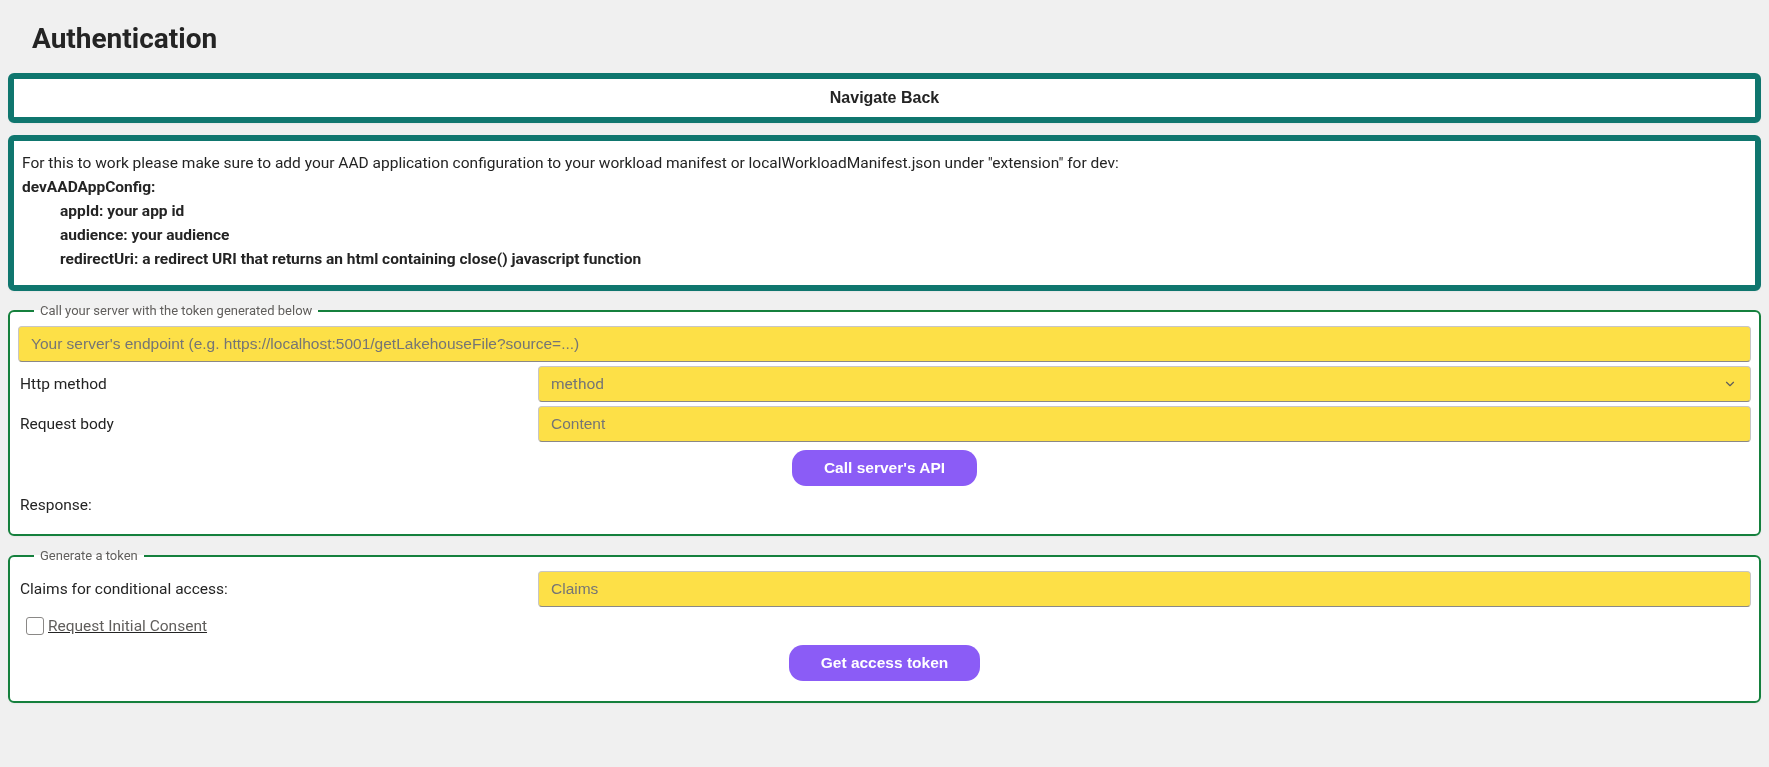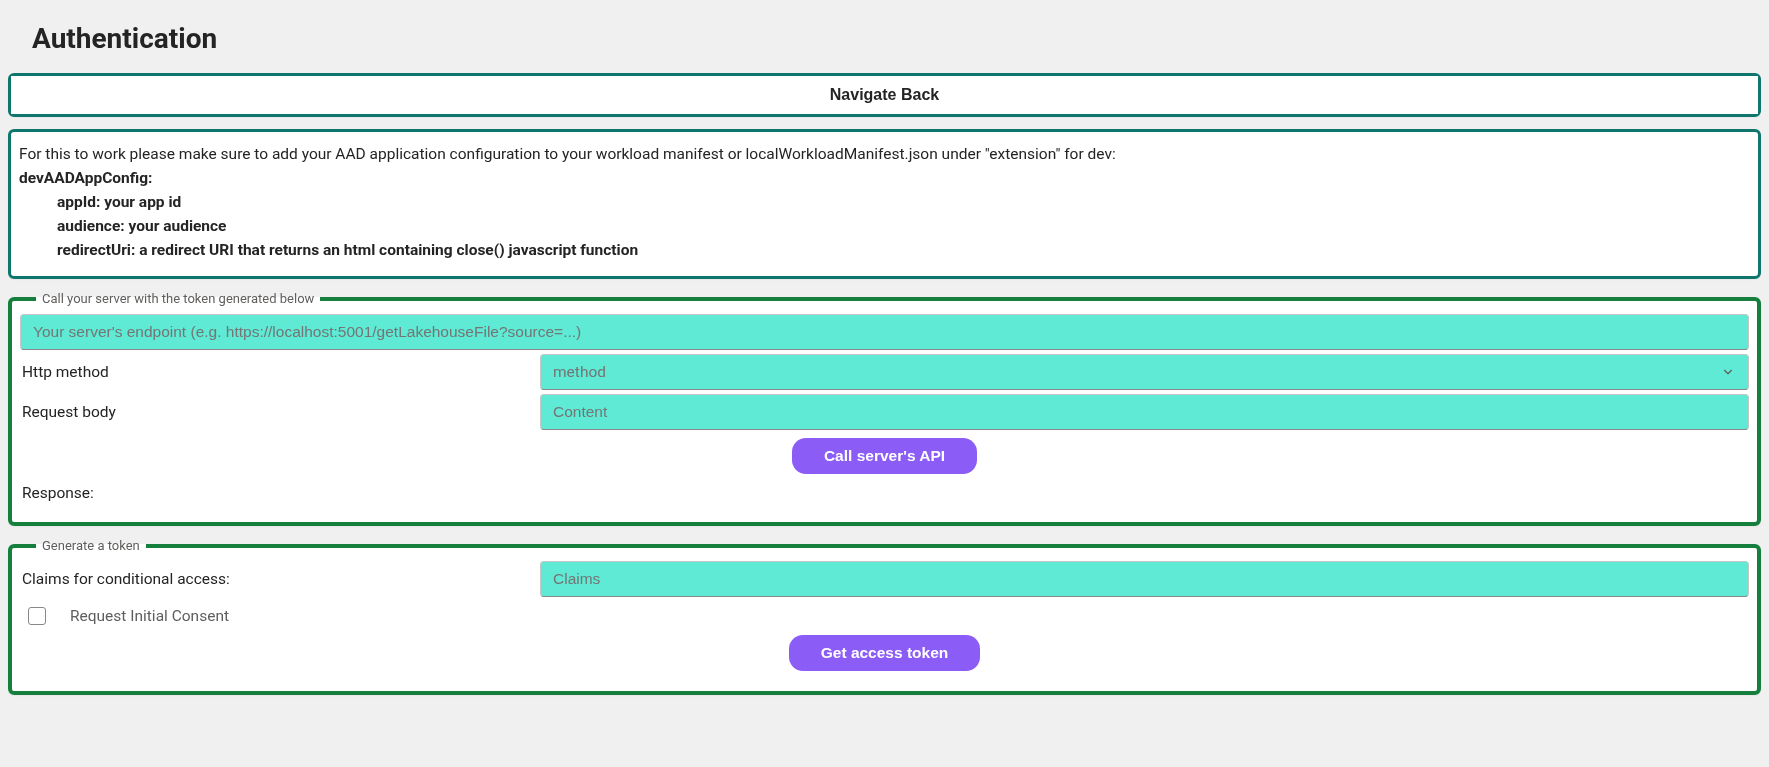--- a/index.html
+++ b/index.html
@@ -15,21 +15,21 @@
     padding: 0 8px 8px 8px;
   }
   h2.page-title {
     font-size: 28px;
     font-weight: 700;
     margin: 22px 0 18px 24px;
     color: #242424;
   }
   .card {
     background: #fff;
-    border: 3px solid #0f766e;
+    border: 6px solid #0f766e;
     border-radius: 6px;
     box-shadow: 0 1px 2px rgba(0,0,0,0.04);
     margin-bottom: 12px;
   }
   .nav-back {
     display: block;
     width: 100%;
     text-align: center;
     padding: 10px 0;
     font-size: 16px;
@@ -41,21 +41,21 @@
   }
   .intro {
     padding: 10px 8px 14px 8px;
     line-height: 1.55;
   }
   .intro .bold { font-weight: 700; }
   .indent1 { padding-left: 38px; }
 
   fieldset.section {
     background: #fff;
-    border: 4px solid #15803d;
+    border: 2px solid #15803d;
     border-radius: 6px;
     box-shadow: 0 1px 2px rgba(0,0,0,0.04);
     margin: 0 0 12px 0;
     padding: 4px 8px 14px 8px;
   }
   fieldset.section > legend {
     font-size: 13px;
     color: #605e5c;
     padding: 0 6px;
     margin-left: 16px;
@@ -74,21 +74,21 @@
   }
   .form-row .field {
     flex: 1 1 auto;
   }
   .text-input, .select-wrap {
     width: 100%;
     height: 36px;
     border: 1px solid #c8c6c4;
     border-bottom: 1px solid #8a8886;
     border-radius: 4px;
-    background: #5eead4;
+    background: #fde047;
     font-size: 15.5px;
     padding: 0 12px;
     color: #242424;
   }
   .text-input::placeholder { color: #757575; }
   .select-wrap {
     display: flex;
     align-items: center;
     justify-content: space-between;
     color: #757575;
@@ -117,22 +117,23 @@
   }
 
   .response-line {
     padding: 4px 2px 6px 2px;
     color: #242424;
   }
 
   .checkbox-row {
     display: flex;
     align-items: flex-end;
-    gap: 24px;
+    gap: 4px;
     padding: 6px 2px 2px 8px;
+    text-decoration: underline;
   }
   .chk {
     width: 18px; height: 18px;
     border: 1px solid #8a8886;
     border-radius: 3px;
     background: #fff;
     display: inline-block;
     cursor: pointer;
   }
   .checkbox-row label {

